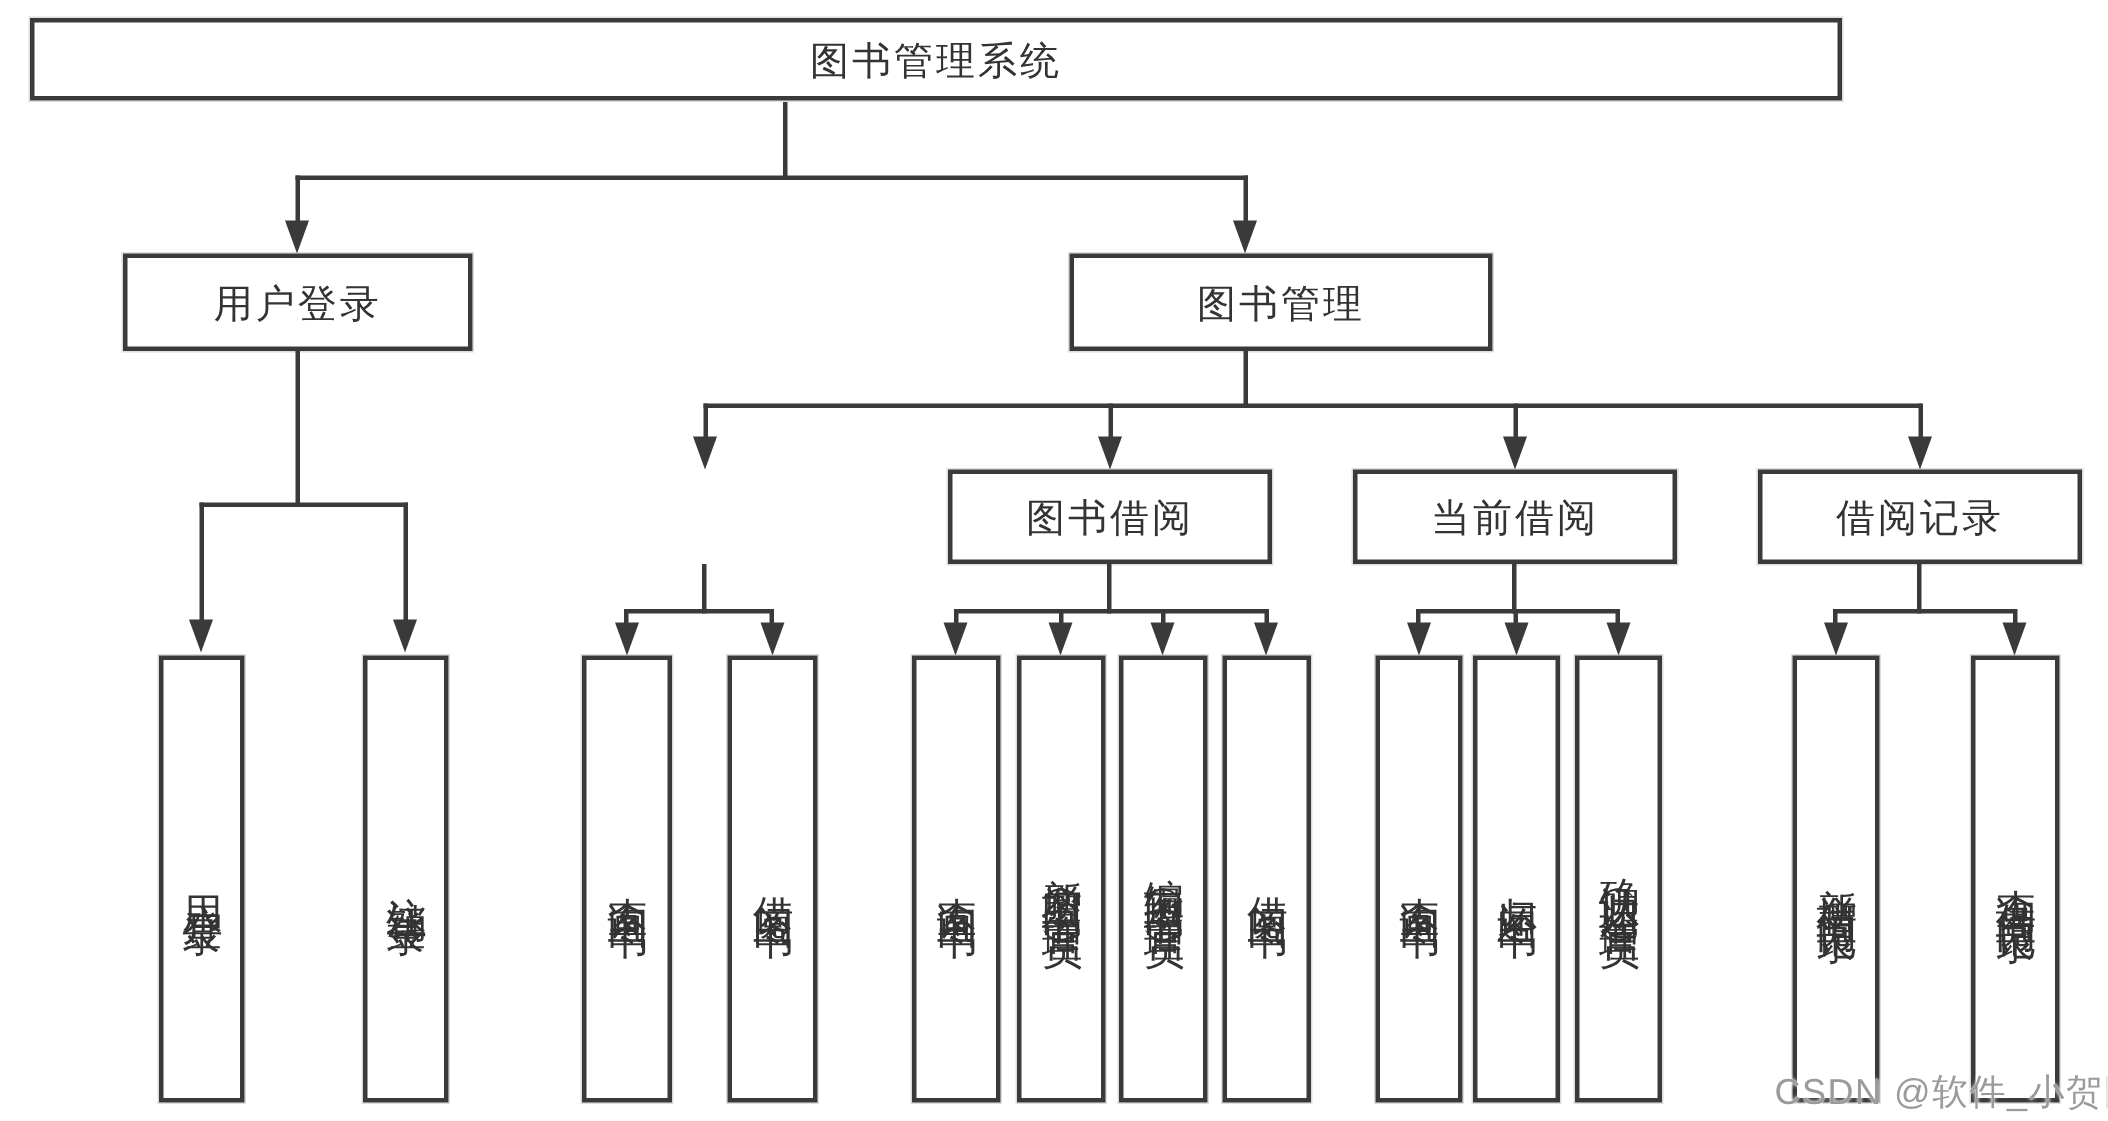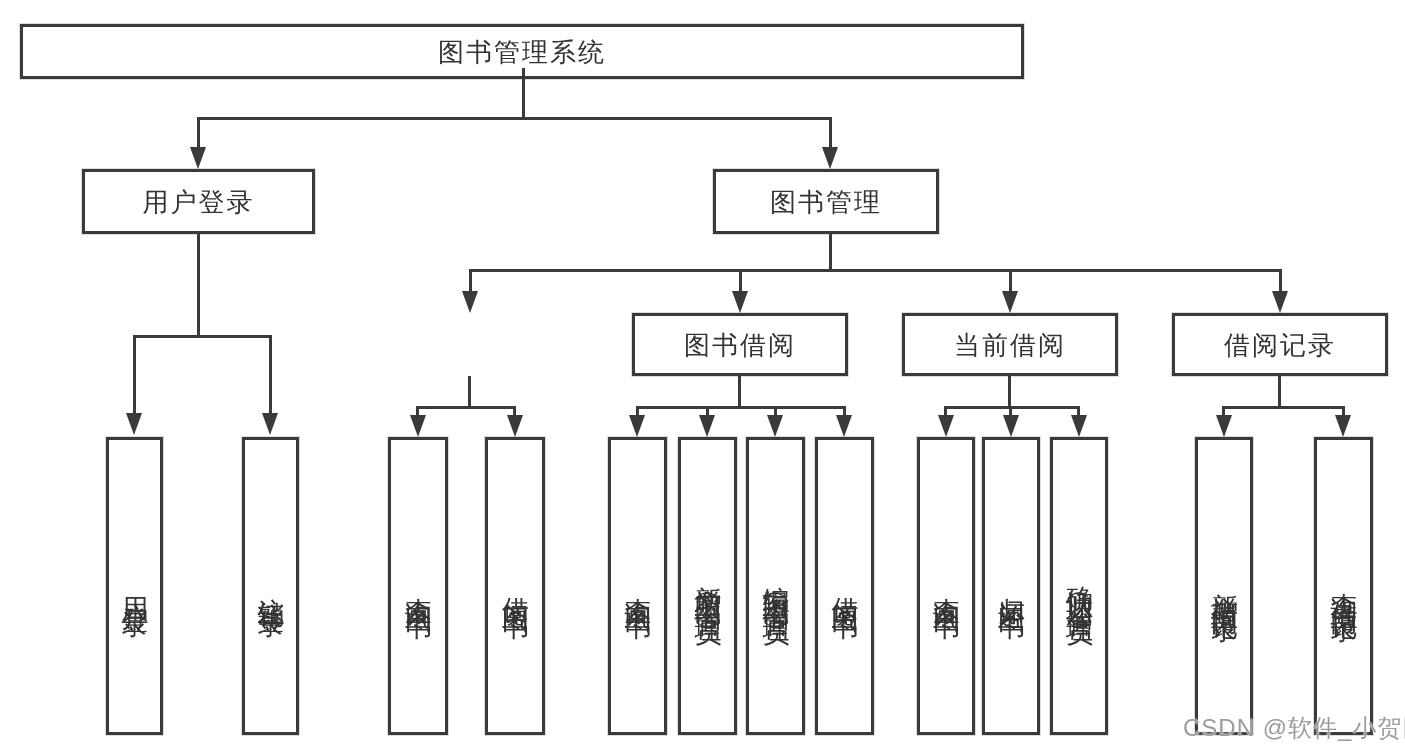--- a/index.html
+++ b/index.html
@@ -30,31 +30,31 @@
     position:absolute;left:1183px;top:712px;z-index:5;
     font-size:24px;letter-spacing:1px;color:#9b9b9b;white-space:nowrap;
     text-shadow:0 0 3px #ffffff,0 0 1px #ffffff;
   }
 </style>
 </head>
 <body>
 
 <div id="canvas">
 
-  <div class="node" style="left:20px;top:24px;width:1004px;height:55px;">图书管理系统</div>
+  <div class="node" style="left:20px;top:12px;width:1208px;height:55px;">图书管理系统</div>
 
   <div class="vline" style="left:522px;top:68px;height:51px;"></div>
   <div class="hline" style="left:197px;top:117px;width:635px;"></div>
   <div class="vline" style="left:197px;top:117px;height:32px;"></div>
   <div class="arrow" style="left:190px;top:147px;"></div>
   <div class="vline" style="left:829px;top:117px;height:32px;"></div>
   <div class="arrow" style="left:822px;top:147px;"></div>
 
   <div class="node" style="left:82px;top:169px;width:233px;height:65px;">用户登录</div>
-  <div class="node" style="left:713px;top:169px;width:226px;height:65px;">图书管理</div>
+  <div class="node" style="left:713px;top:169px;width:282px;height:65px;">图书管理</div>
 
   <div class="vline" style="left:197px;top:234px;height:104px;"></div>
   <div class="hline" style="left:133px;top:335px;width:139px;"></div>
   <div class="vline" style="left:133px;top:335px;height:82px;"></div>
   <div class="arrow" style="left:126px;top:413px;"></div>
   <div class="vline" style="left:269px;top:335px;height:82px;"></div>
   <div class="arrow" style="left:262px;top:413px;"></div>
 
   <div class="vline" style="left:829px;top:234px;height:38px;"></div>
   <div class="hline" style="left:469px;top:269px;width:812px;"></div>

